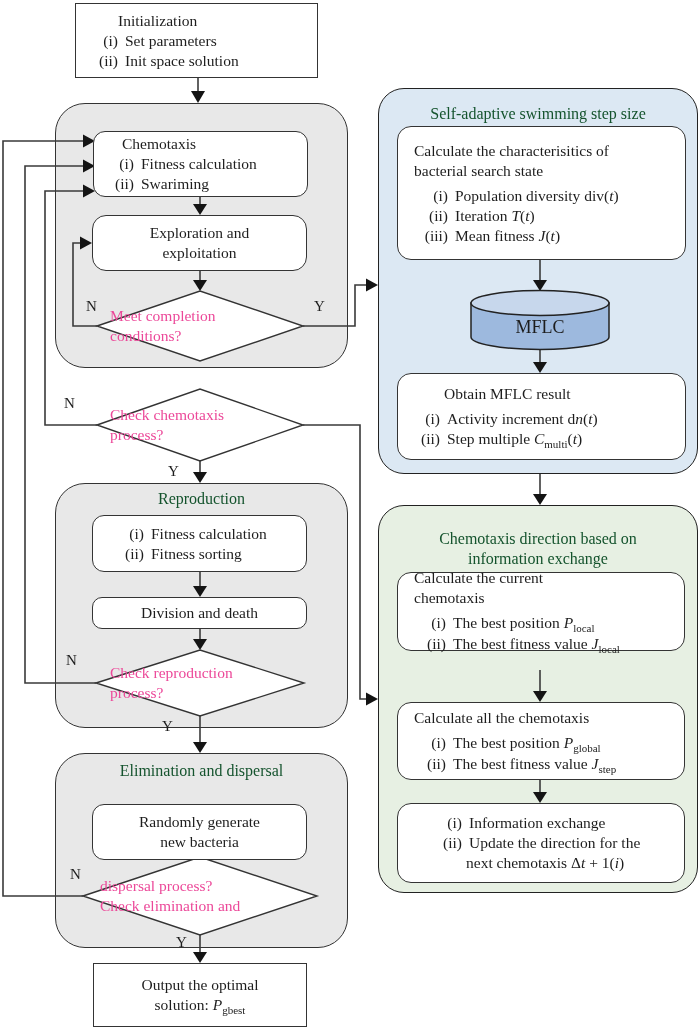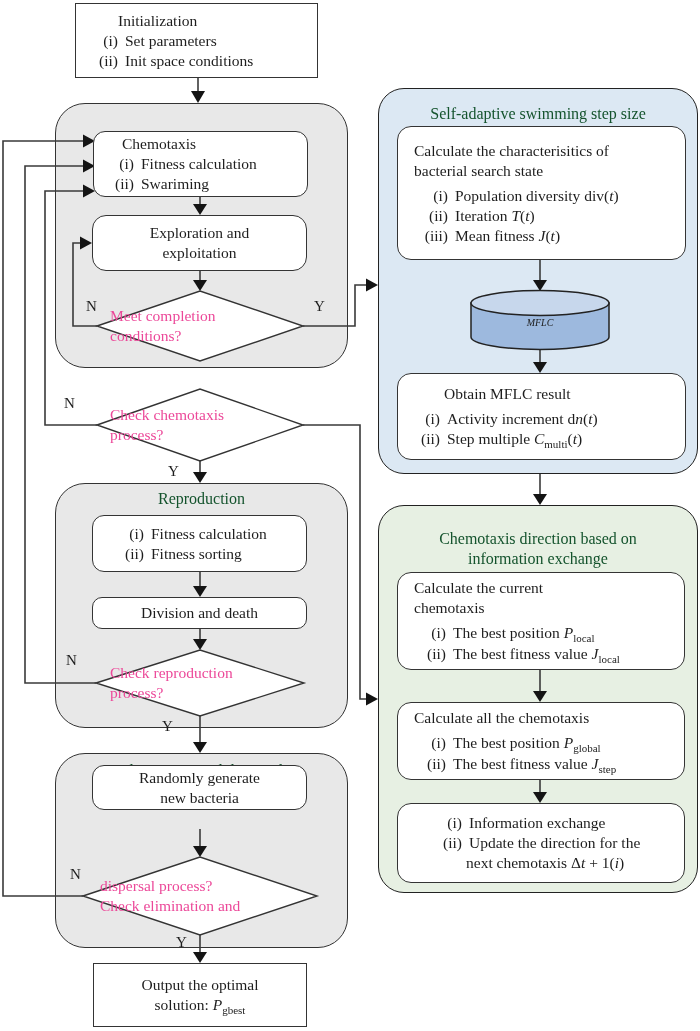--- a/index.html
+++ b/index.html
@@ -20,21 +20,21 @@
   .node{position:absolute;z-index:3;background:#fff;border:1.4px solid #343434;
         display:flex;flex-direction:column;justify-content:center;
         font-size:15.5px;color:#1d1d1d}
   .node .line{line-height:20px;white-space:nowrap}
   .r10{border-radius:10px}.r12{border-radius:12px}.r14{border-radius:14px}
   .sq{border-radius:0}
   .ctr{text-align:center}
   .panel-title{position:absolute;z-index:3;font-size:16px;text-align:center;color:#14532d;white-space:nowrap}
   .dtext{position:absolute;z-index:3;font-size:15.5px;text-align:left;line-height:20px;color:#ec4899}
   .dlabel{position:absolute;z-index:3;font-size:15px;color:#1d1d1d}
-  .cyl-label{position:absolute;z-index:3;font-size:10px;font-style:italic;text-align:center}
+  .cyl-label{position:absolute;z-index:3;font-size:18px;text-align:center}
 
   .seg-n{display:inline-block;min-width:26px;text-align:right;margin-right:7px}
   .wide-n .seg-n{min-width:34px}
   .seg-i{font-style:italic}
   .seg-sub{font-size:11px;position:relative;top:4px}.pl14{padding-left:14px}.pl16{padding-left:16px}
   .pl22{padding-left:22px}.pl25{padding-left:25px}.pl28{padding-left:28px}
   .pl38{padding-left:38px}.pl40{padding-left:16px}.pl42{padding-left:42px}
   .pl46{padding-left:46px}.pl68{padding-left:68px}
   .gap{margin-top:5px}
 </style>
@@ -116,21 +116,21 @@
     <polygon class="diamond" points="96,683 200,650 304,683 200,716"></polygon>
     <polygon class="diamond" points="83,896 200,857 317,896 200,935"></polygon>
 
     <path d="M471 303 L471 337 A69 12.5 0 0 0 609 337 L609 303 Z" fill="#9db9de" stroke="#222" stroke-width="1.5"></path>
     <ellipse cx="540" cy="303" rx="69" ry="12.5" fill="#c7d7ec" stroke="#222" stroke-width="1.5"></ellipse>
   </svg>
 
   <div class="node sq" style="left:75px;top:3px;width:243px;height:75px">
     <div class="line pl42">Initialization</div>
     <div class="line pl16"><span class="seg-n">(i)</span><span>Set parameters</span></div>
-    <div class="line pl16"><span class="seg-n">(ii)</span><span>Init space conditions</span></div>
+    <div class="line pl16"><span class="seg-n">(ii)</span><span>Init space solution</span></div>
   </div>
 
   <div class="node r12" style="left:93px;top:131px;width:215px;height:66px">
     <div class="line pl28">Chemotaxis</div>
     <div class="line pl14"><span class="seg-n">(i)</span><span>Fitness calculation</span></div>
     <div class="line pl14"><span class="seg-n">(ii)</span><span>Swariming</span></div>
   </div>
 
   <div class="node r14 ctr" style="left:92px;top:215px;width:215px;height:56px">
     <div class="line">Exploration and</div>
@@ -164,21 +164,21 @@
 
   <div class="dtext" style="left:110px;top:663px;width:180px">
     <div>Check reproduction</div>
     <div>process?</div>
   </div>
   <div class="dlabel" style="left:66px;top:652px">N</div>
   <div class="dlabel" style="left:162px;top:718px">Y</div>
 
   <div class="panel-title" style="left:55px;top:762px;width:293px">Elimination and dispersal</div>
 
-  <div class="node r12 ctr" style="left:92px;top:765px;width:215px;height:45px">
+  <div class="node r12 ctr" style="left:92px;top:804px;width:215px;height:56px">
     <div class="line">Randomly generate</div>
     <div class="line">new bacteria</div>
   </div>
 
   <div class="dtext" style="left:100px;top:876px;width:200px">
     <div>dispersal process?</div>
     <div>Check elimination and</div>
   </div>
   <div class="dlabel" style="left:70px;top:866px">N</div>
   <div class="dlabel" style="left:176px;top:934px">Y</div>
@@ -202,21 +202,21 @@
 
   <div class="node r14" style="left:397px;top:373px;width:289px;height:87px">
     <div class="line pl46">Obtain MFLC result</div>
     <div class="line pl40 gap"><span class="seg-n">(i)</span><span>Activity increment d</span><span class="seg-i">n</span><span>(</span><span class="seg-i">t</span><span>)</span></div>
     <div class="line pl40"><span class="seg-n">(ii)</span><span>Step multiple </span><span class="seg-i">C</span><span class="seg-sub">multi</span><span>(</span><span class="seg-i">t</span><span>)</span></div>
   </div>
 
   <div class="panel-title" style="left:378px;top:530px;width:320px">Chemotaxis direction based on</div>
   <div class="panel-title" style="left:378px;top:550px;width:320px">information exchange</div>
 
-  <div class="node r14" style="left:397px;top:572px;width:288px;height:98px">
+  <div class="node r14" style="left:397px;top:572px;width:288px;height:79px">
     <div class="line pl40">Calculate the current</div>
     <div class="line pl40">chemotaxis</div>
     <div class="line pl22 gap"><span class="seg-n">(i)</span><span>The best position </span><span class="seg-i">P</span><span class="seg-sub">local</span></div>
     <div class="line pl22"><span class="seg-n">(ii)</span><span>The best fitness value </span><span class="seg-i">J</span><span class="seg-sub">local</span></div>
   </div>
 
   <div class="node r14" style="left:397px;top:702px;width:288px;height:78px">
     <div class="line pl40">Calculate all the chemotaxis</div>
     <div class="line pl22 gap"><span class="seg-n">(i)</span><span>The best position </span><span class="seg-i">P</span><span class="seg-sub">global</span></div>
     <div class="line pl22"><span class="seg-n">(ii)</span><span>The best fitness value </span><span class="seg-i">J</span><span class="seg-sub">step</span></div>

